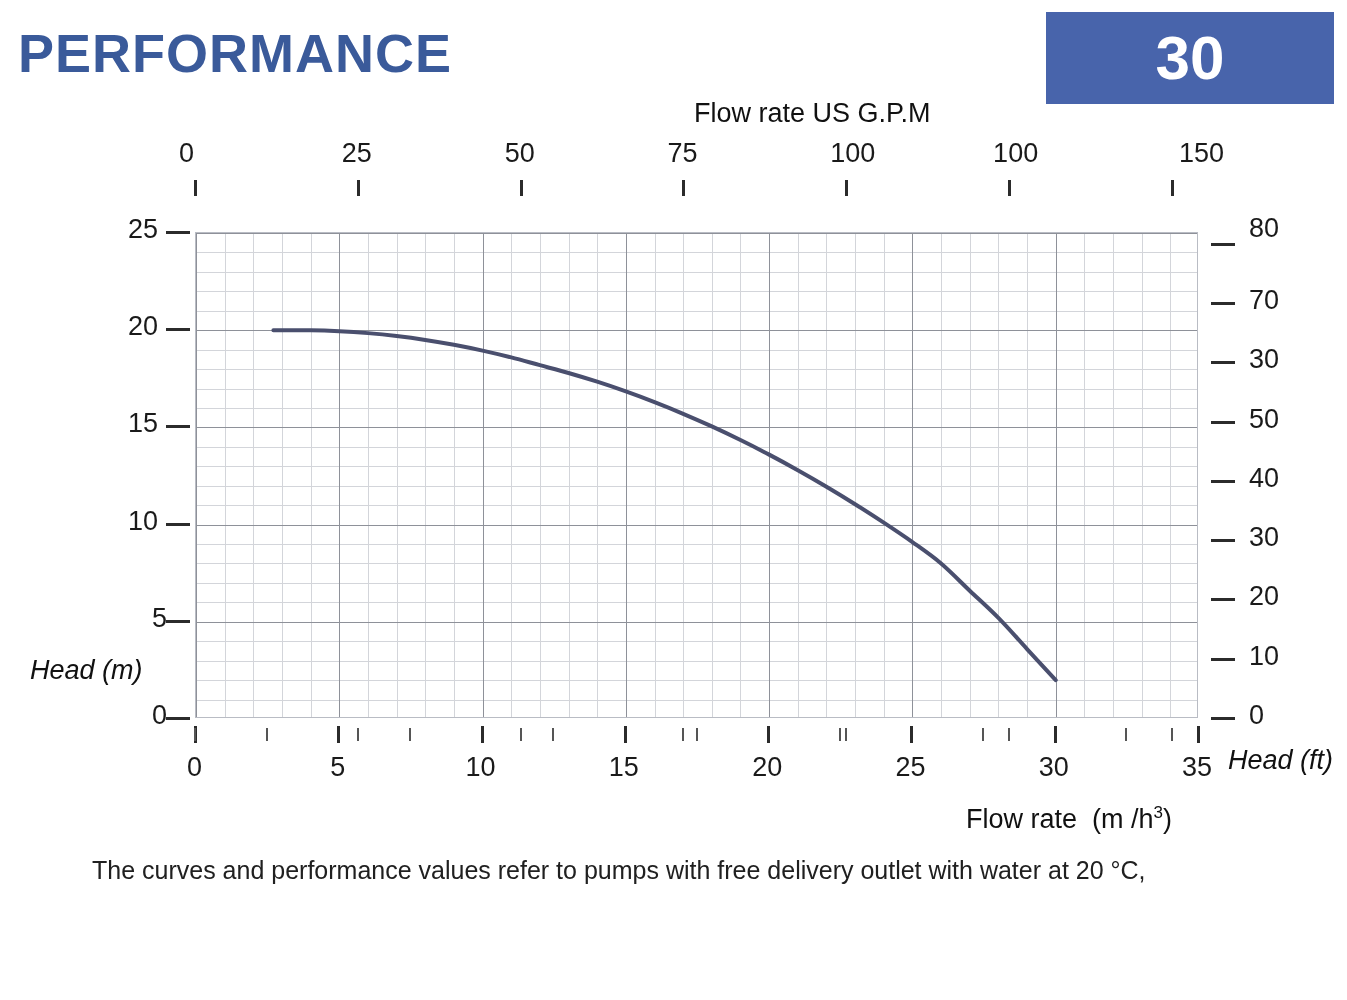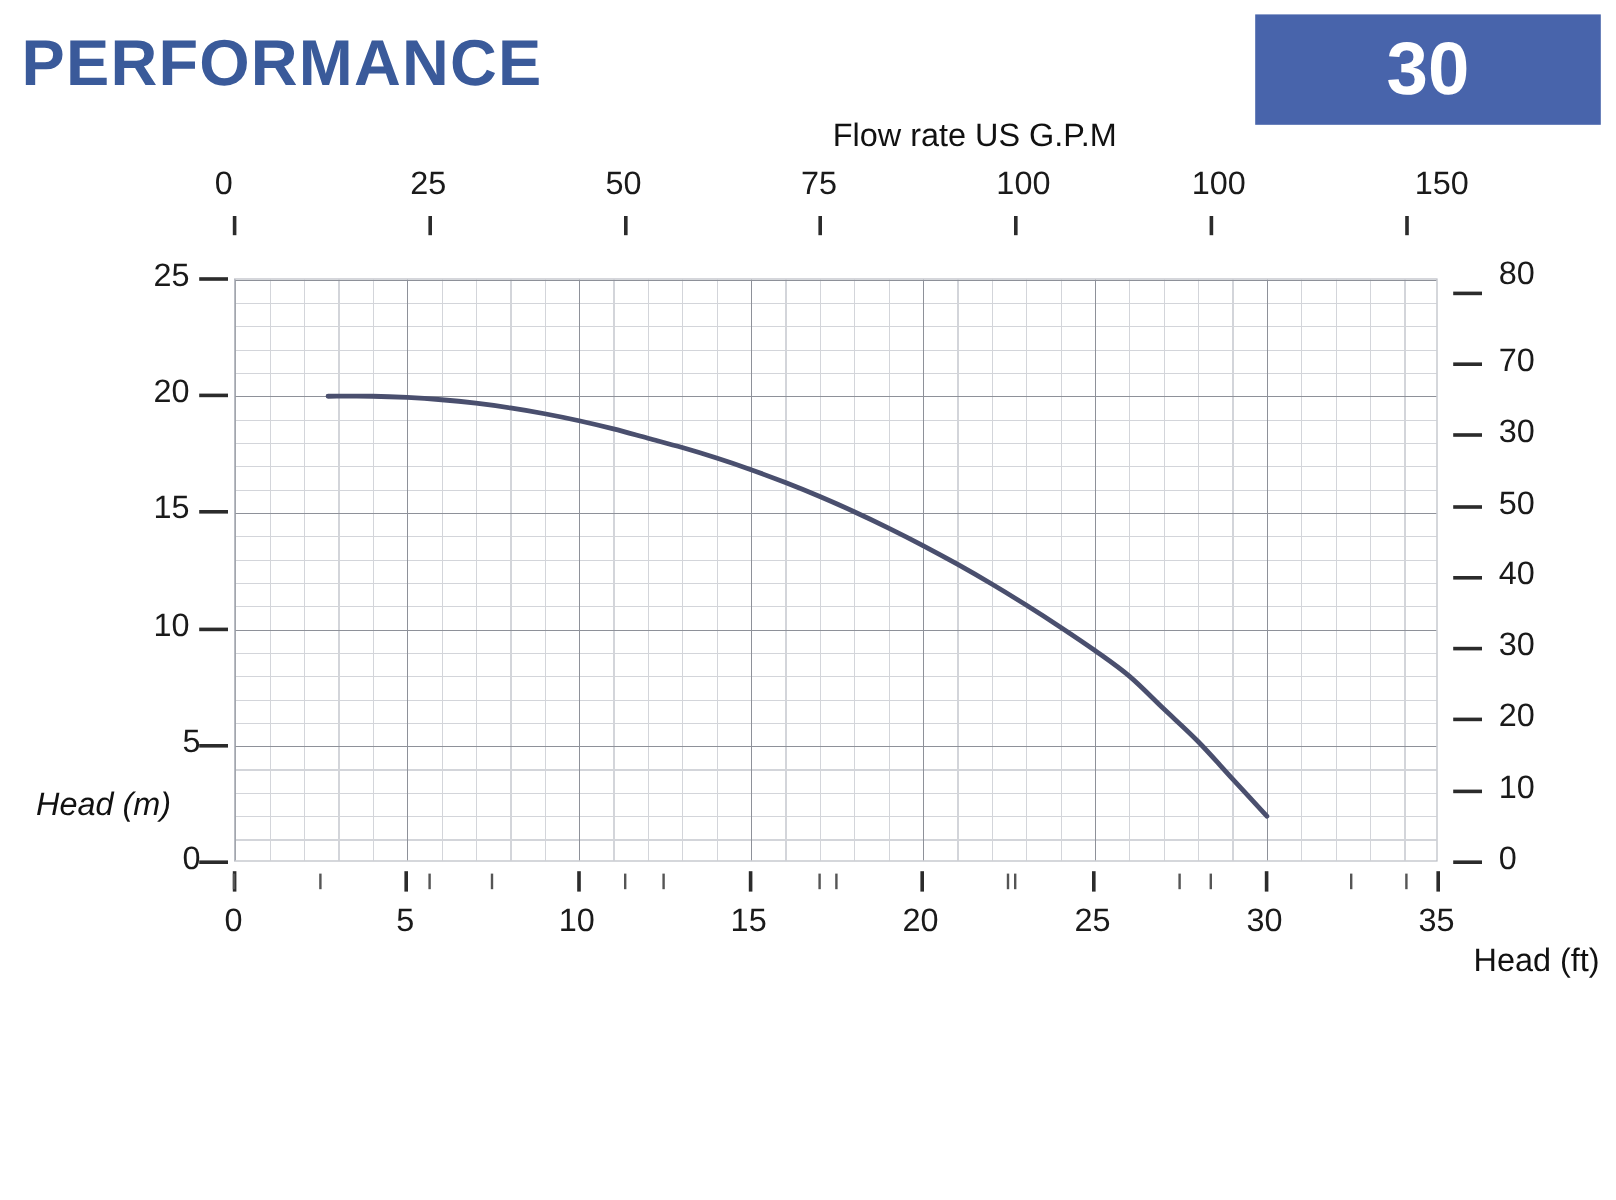--- a/index.html
+++ b/index.html
@@ -167,24 +167,28 @@
       <div class="tick vtick minor" style="left: 408.929px; top: 728px;"></div>
       <div class="tick vtick minor" style="left: 552.214px; top: 728px;"></div>
       <div class="tick vtick minor" style="left: 695.5px; top: 728px;"></div>
       <div class="tick vtick minor" style="left: 838.786px; top: 728px;"></div>
       <div class="tick vtick minor" style="left: 982.071px; top: 728px;"></div>
       <div class="tick vtick minor" style="left: 1125.36px; top: 728px;"></div>
     </div>
 
   <div class="axis-title" style="left:30px;top:655px;font-style:italic;">Head (m)</div>
 
-  <div class="axis-title" style="left:1228px;top:785px;">Head (ft)</div>
+  <div class="axis-title" style="left:1228px;top:745px;font-style:italic;">Head (ft)</div>
 
+  <div class="axis-title" style="left:966px;top:803px;">
+    <span>Flow rate&nbsp; (m /h<sup style="font-size:17px;">3</sup>)</span>
+  </div>
 
   <div id="plot">
     <svg id="curve-svg" viewBox="0 0 1003 486" preserveAspectRatio="none">
       <path id="curve-path" fill="none" stroke="#4a4f6e" stroke-width="4" stroke-linecap="round" stroke-linejoin="round" d="M 77.37 97.20 C 83.58 97.20, 103.64 97.04, 114.63 97.20 C 125.61 97.36, 133.73 97.69, 143.29 98.17 C 152.84 98.66, 162.39 99.31, 171.94 100.12 C 181.50 100.93, 191.05 101.90, 200.60 103.03 C 210.15 104.17, 219.70 105.46, 229.26 106.92 C 238.81 108.38, 248.36 110.00, 257.91 111.78 C 267.47 113.56, 277.02 115.51, 286.57 117.61 C 296.12 119.72, 305.68 121.99, 315.23 124.42 C 324.78 126.85, 334.33 129.60, 343.89 132.19 C 353.44 134.78, 362.99 137.21, 372.54 139.97 C 382.10 142.72, 391.65 145.64, 401.20 148.72 C 410.75 151.79, 420.30 155.03, 429.86 158.44 C 439.41 161.84, 448.96 165.40, 458.51 169.13 C 468.07 172.85, 477.62 176.74, 487.17 180.79 C 496.72 184.84, 506.28 189.05, 515.83 193.43 C 525.38 197.80, 534.93 202.34, 544.49 207.04 C 554.04 211.73, 563.59 216.59, 573.14 221.62 C 582.70 226.64, 592.25 231.82, 601.80 237.17 C 611.35 242.51, 620.90 248.02, 630.46 253.69 C 640.01 259.36, 649.56 265.19, 659.11 271.19 C 668.67 277.18, 678.22 283.34, 687.77 289.66 C 697.32 295.97, 706.88 302.29, 716.43 309.10 C 725.98 315.90, 735.53 322.38, 745.09 330.48 C 754.64 338.58, 764.19 348.62, 773.74 357.70 C 783.30 366.77, 792.85 375.19, 802.40 384.91 C 811.95 394.63, 821.50 405.65, 831.06 416.02 C 840.61 426.38, 854.94 441.94, 859.71 447.12"></path>
     </svg>
   </div>
 </div>
 
 <div id="footnote">
+  <div>The curves and performance values refer to pumps with free delivery outlet with water at 20 °C,</div>
 </div>
 
 </body></html>

